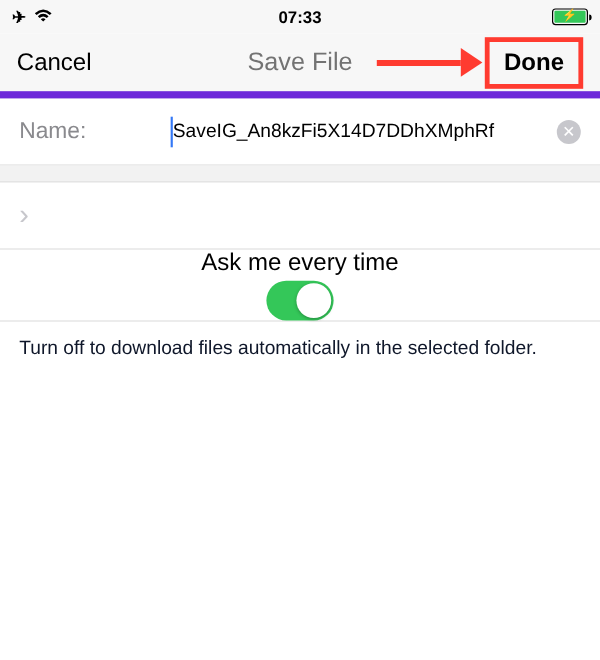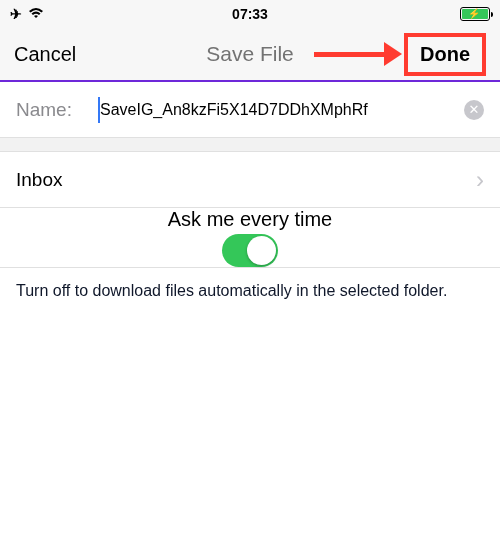--- a/index.html
+++ b/index.html
@@ -62,21 +62,21 @@
       font-size: 10px;
       line-height: 1;
     }
     .nav-bar {
       height: 54px;
       background: #f7f7f7;
       display: flex;
       align-items: center;
       justify-content: space-between;
       padding: 0 14px;
-      border-bottom: 2px solid #6d28d9;
+      border-bottom: 6px solid #6d28d9;
       position: relative;
     }
     .nav-left, .nav-right {
       font-size: 20px;
       color: #000;
       display: flex;
       align-items: center;
     }
     .nav-title {
       position: absolute;
@@ -112,20 +112,21 @@
       border-left: 18px solid #ff3b30;
     }
     .content { background: #fff; }
     .row {
       display: flex;
       align-items: center;
       height: 56px;
       padding: 0 16px;
       border-bottom: 1px solid #e0e0e0;
       font-size: 19px;
+      gap: 44px;
     }
     .row-gap { height: 14px; background: #f2f2f2; border-bottom: 1px solid #e0e0e0; }
     .row-label {
       color: #8a8a8e;
       width: 82px;
       flex-shrink: 0;
     }
     .name-input-wrap {
       flex: 1;
       display: flex;
@@ -242,21 +243,20 @@
       <div class="name-value">SaveIG_An8kzFi5X14D7DDhXMphRf</div>
     </div>
     <div class="clear-btn">
       <span>✕</span>
     </div>
   </div>
 
   <div class="row-gap"></div>
 
   <div class="row">
-    <div class="save-to-value">Inbox</div>
     <div class="chevron">›</div>
   </div>
 
   <div class="toggle-row">
     <div>Ask me every time</div>
     <div class="toggle">
       <div class="toggle-knob"></div>
     </div>
   </div>
 

